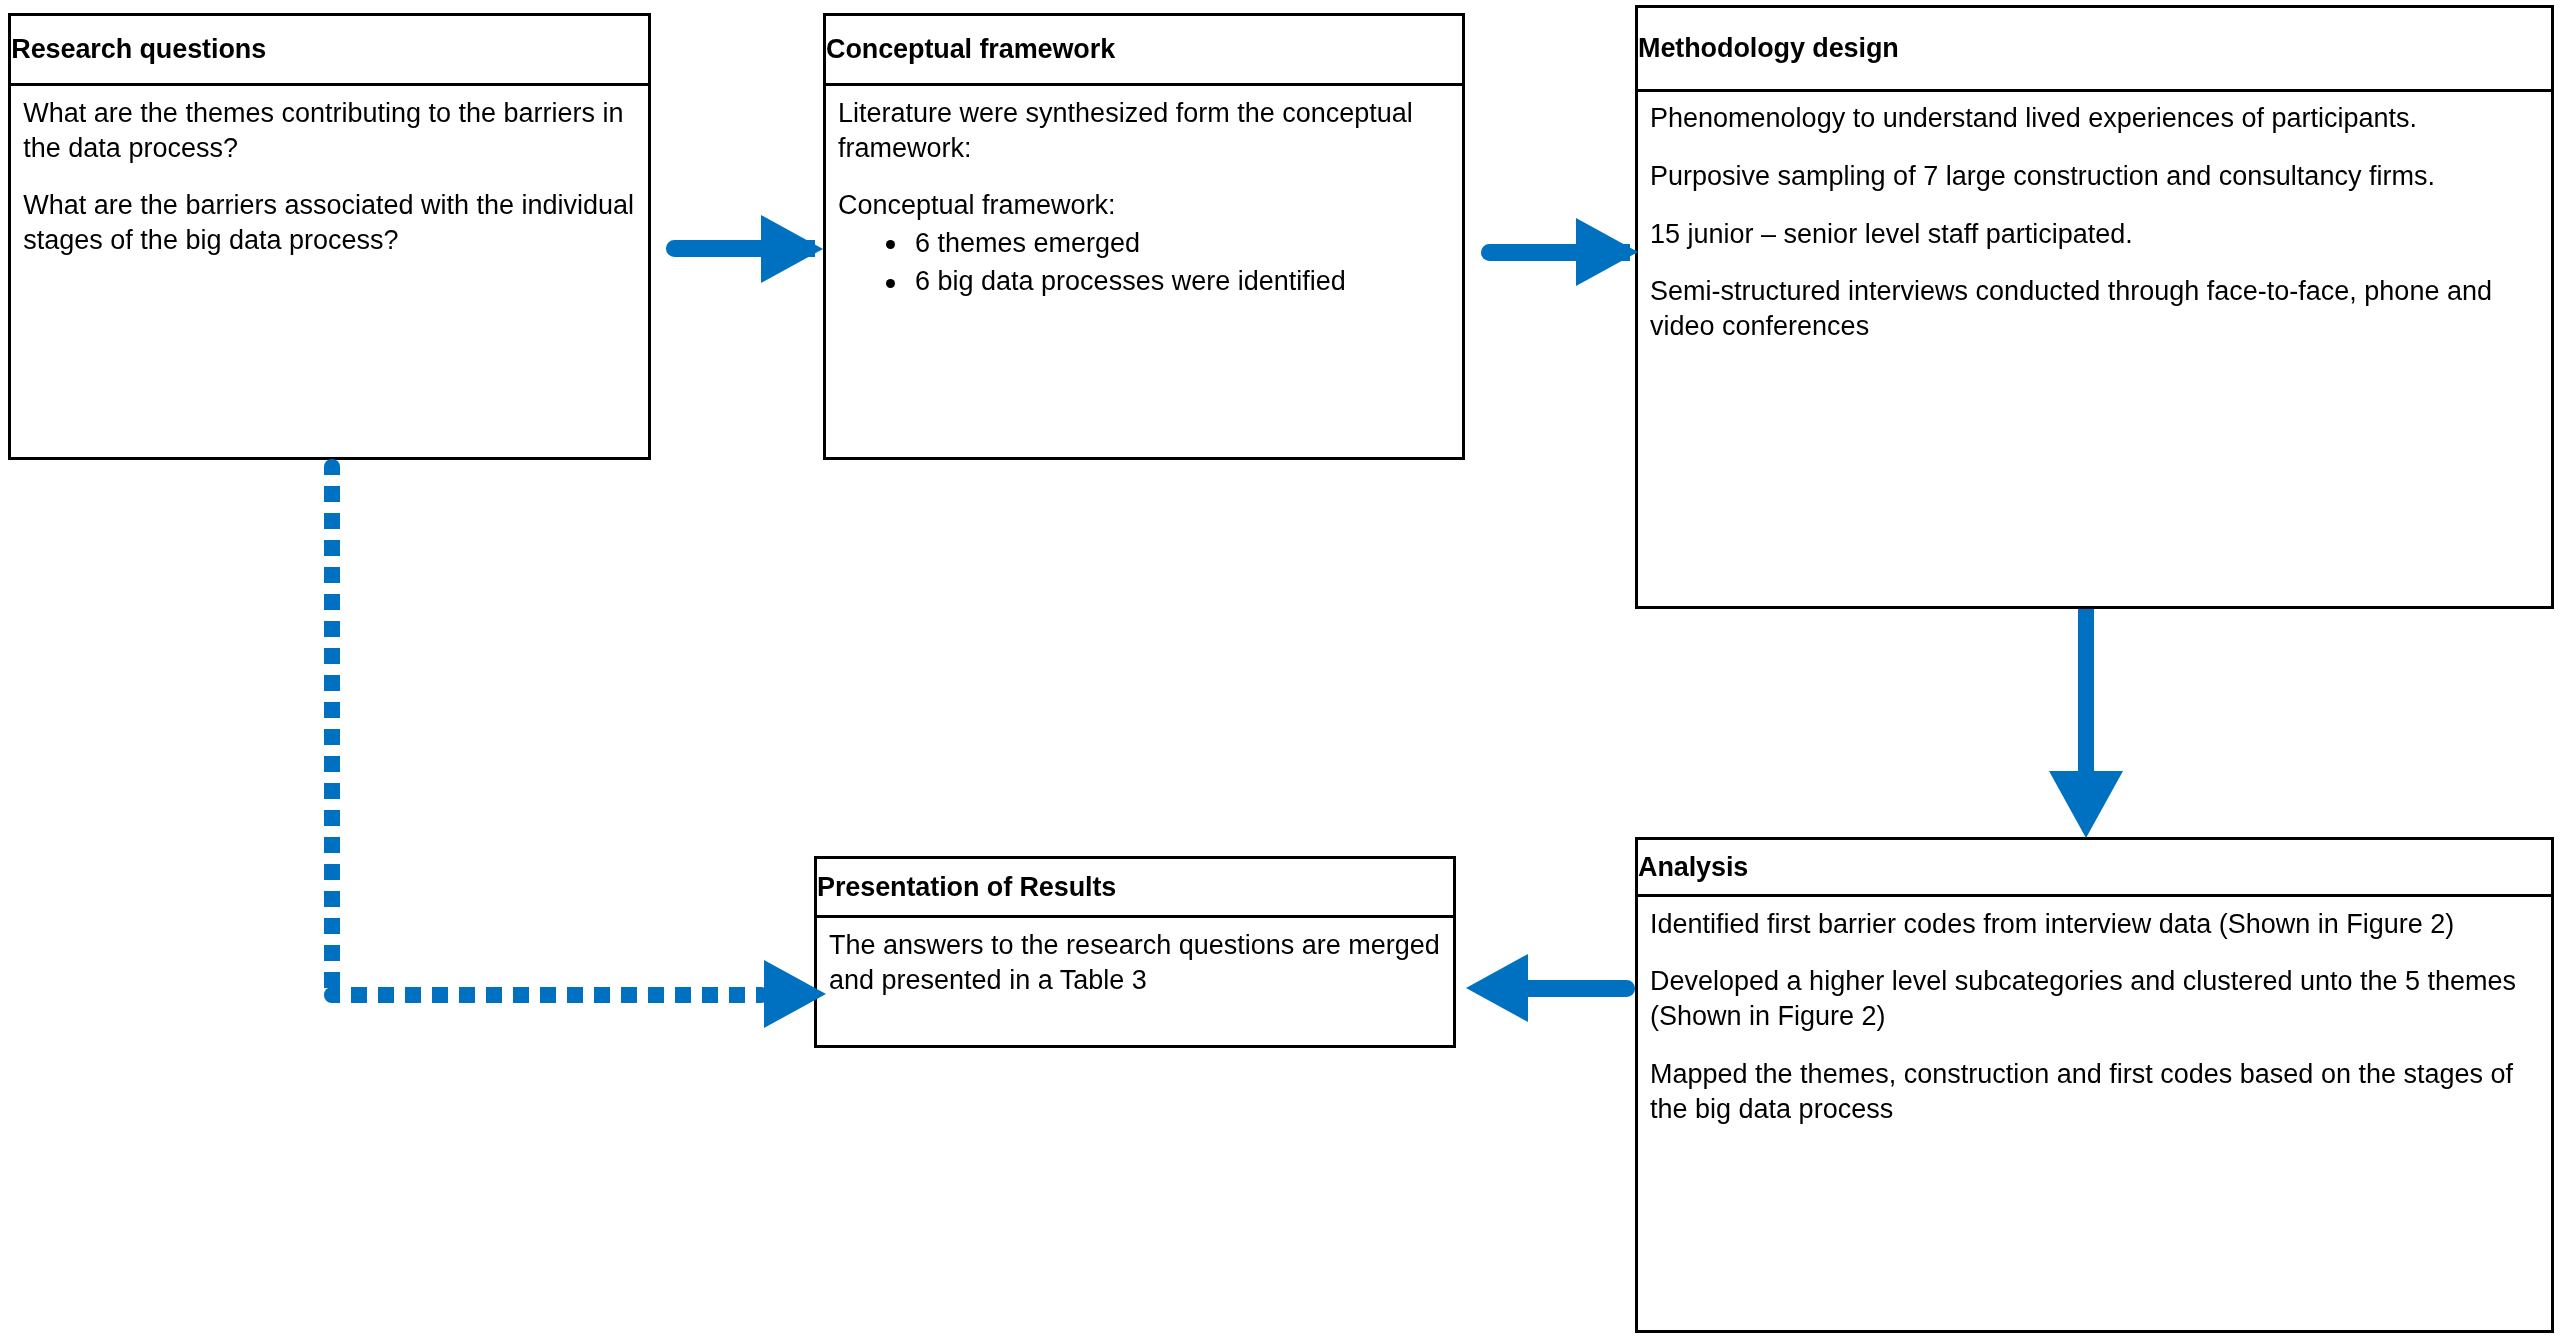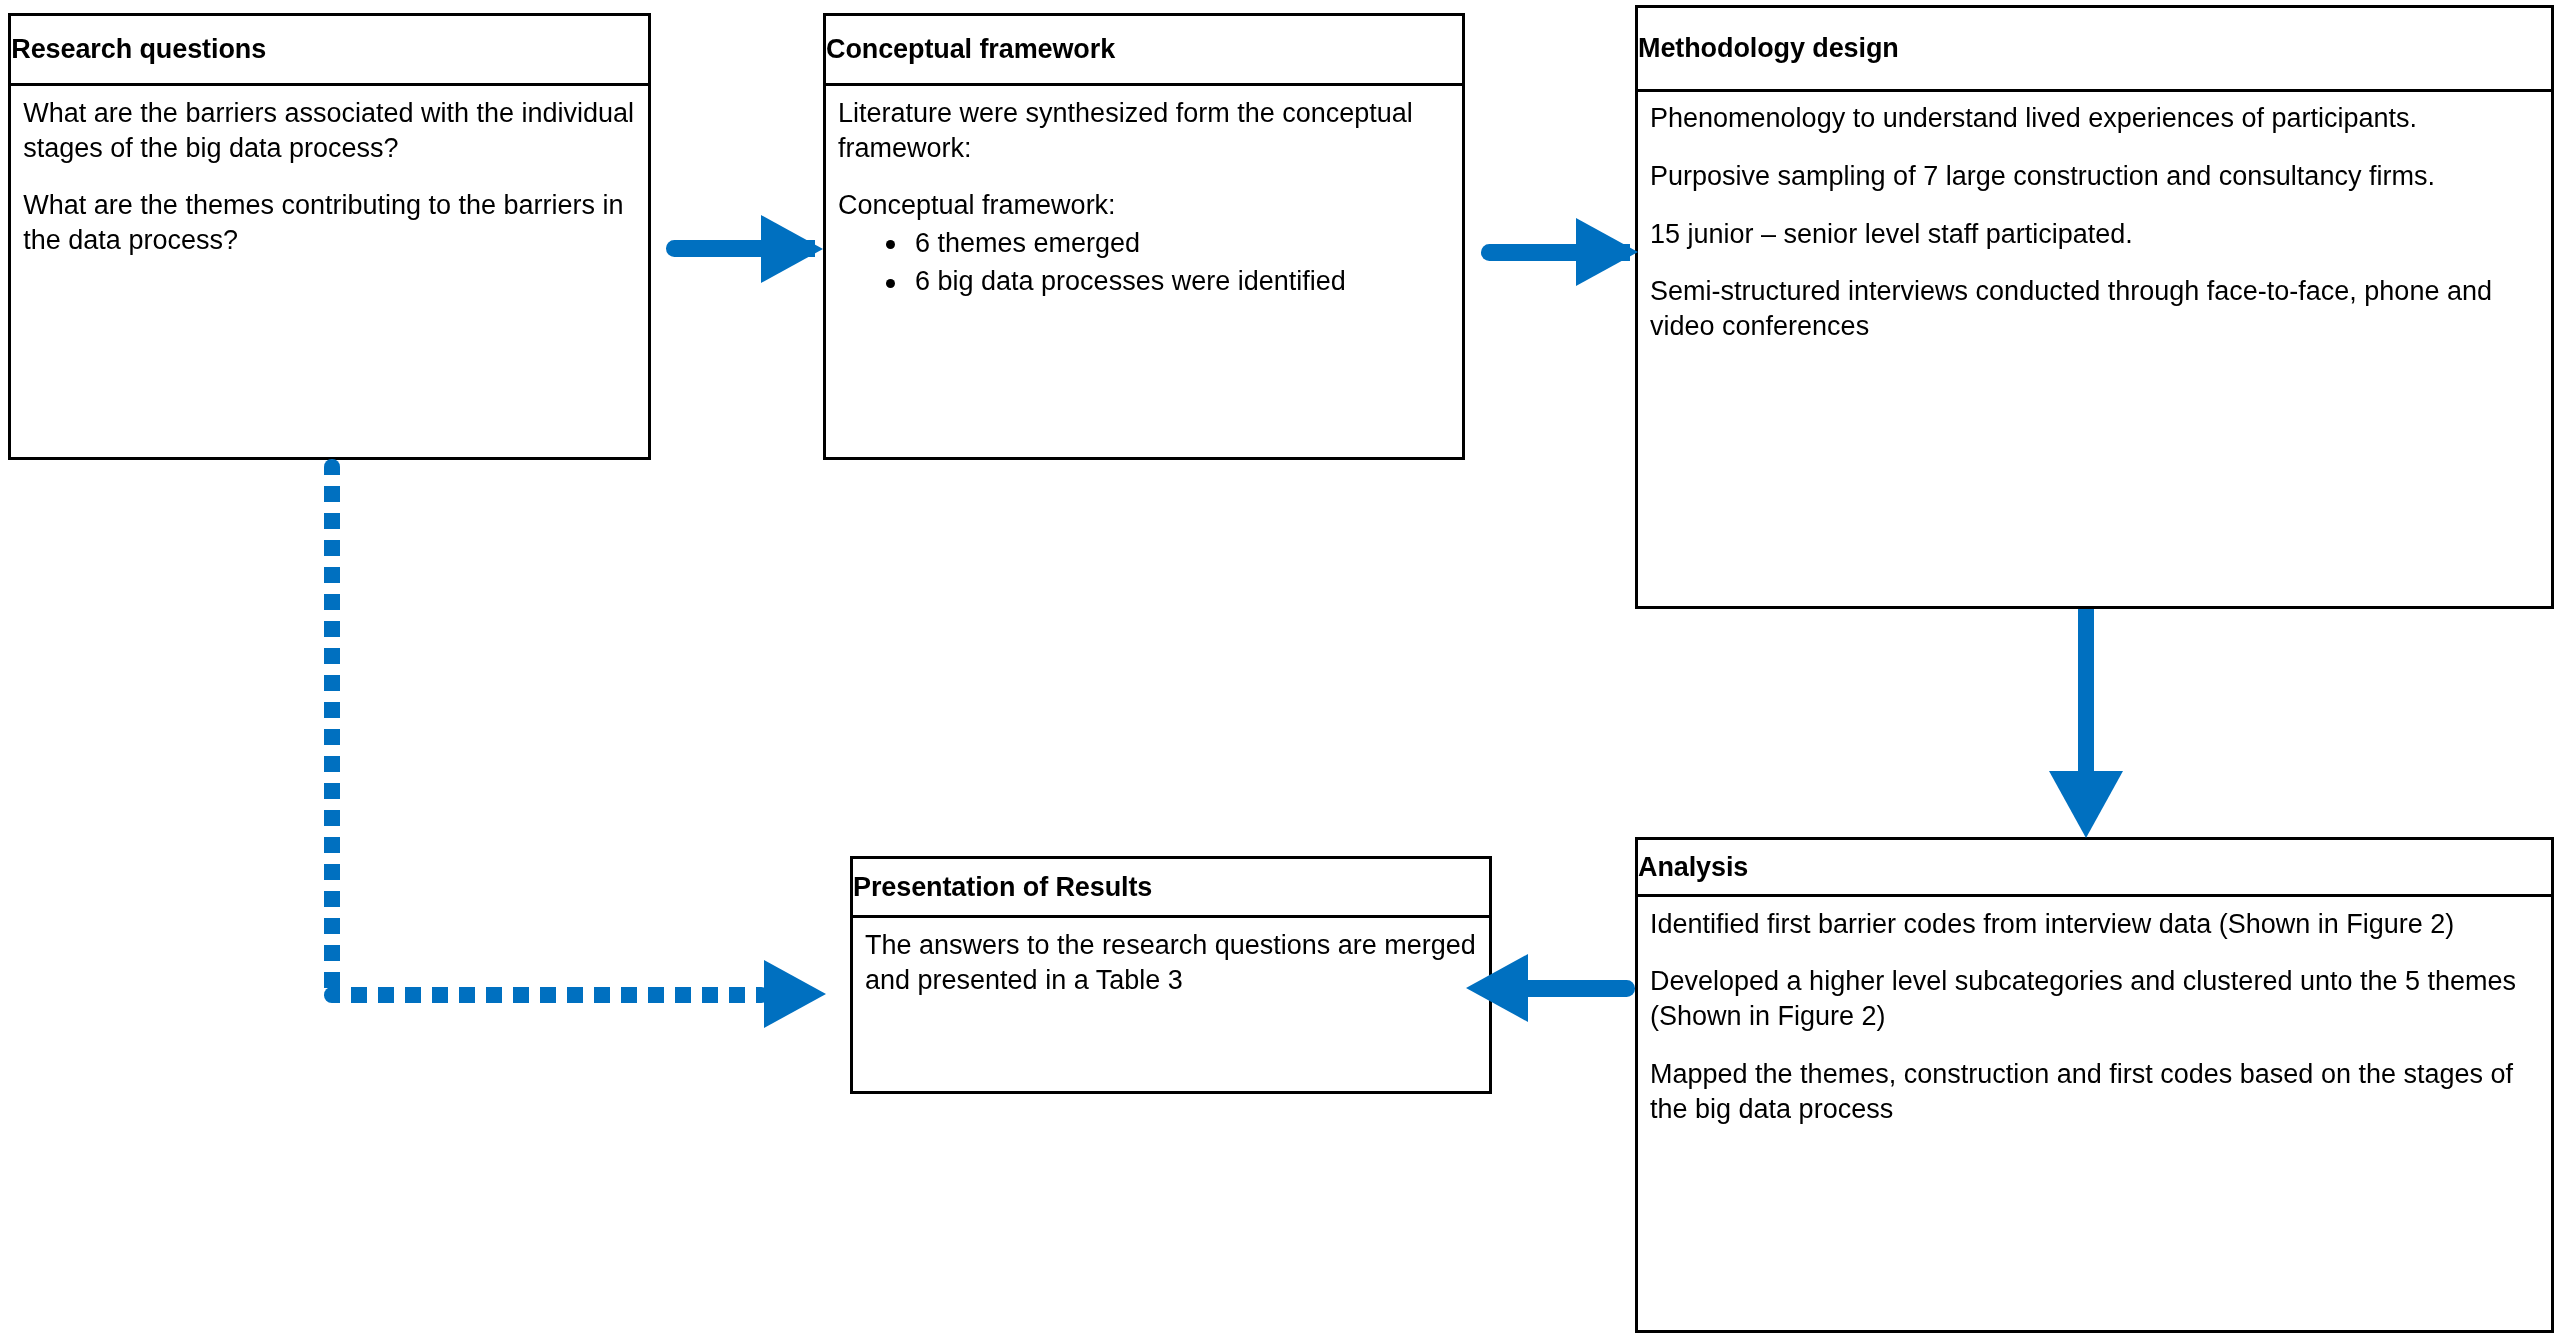--- a/index.html
+++ b/index.html
@@ -77,21 +77,21 @@
 
   #node-conceptual-framework{ left:823px; top:13px;  width:642px; height:447px; }
   #node-conceptual-framework .node-header{ height:70px; }
 
   #node-methodology-design{ left:1635px; top:4.8px;    width:919px; height:604px; }
   #node-methodology-design .node-header{ height:84px; }
 
   #node-analysis{ left:1635px; top:837px; width:919px; height:496px; }
   #node-analysis .node-header{ height:57px; }
 
-  #node-presentation-results{ left:850px; top:856px; width:642px; height:238px; }
+  #node-presentation-results{ left:814px; top:856px; width:642px; height:192px; }
   #node-presentation-results .node-header{ height:59px; }
 
   
   .conn{position:absolute;}
   .shaft-h{
     position:absolute;
     height:16.7px;
     background:#0070c0;
     border-radius:8.3px 0 0 8.3px;
   }
@@ -166,22 +166,22 @@
 </head>
 <body>
 
 <div id="stage">
 
   <div class="node" id="node-research-questions">
     <div class="node-header">
       <span class="title">Research questions</span>
     </div>
     <div class="node-body">
+      <p class="para">What are the themes contributing to the barriers in the data process?</p>
       <p class="para">What are the barriers associated with the individual stages of the big data process?</p>
-      <p class="para">What are the themes contributing to the barriers in the data process?</p>
     </div>
   </div>
 
   <div class="node" id="node-conceptual-framework">
     <div class="node-header">
       <span class="title">Conceptual framework</span>
     </div>
     <div class="node-body">
       <p class="para">Literature were synthesized form the conceptual framework:</p>
       <p class="para italic">Conceptual framework:</p>

